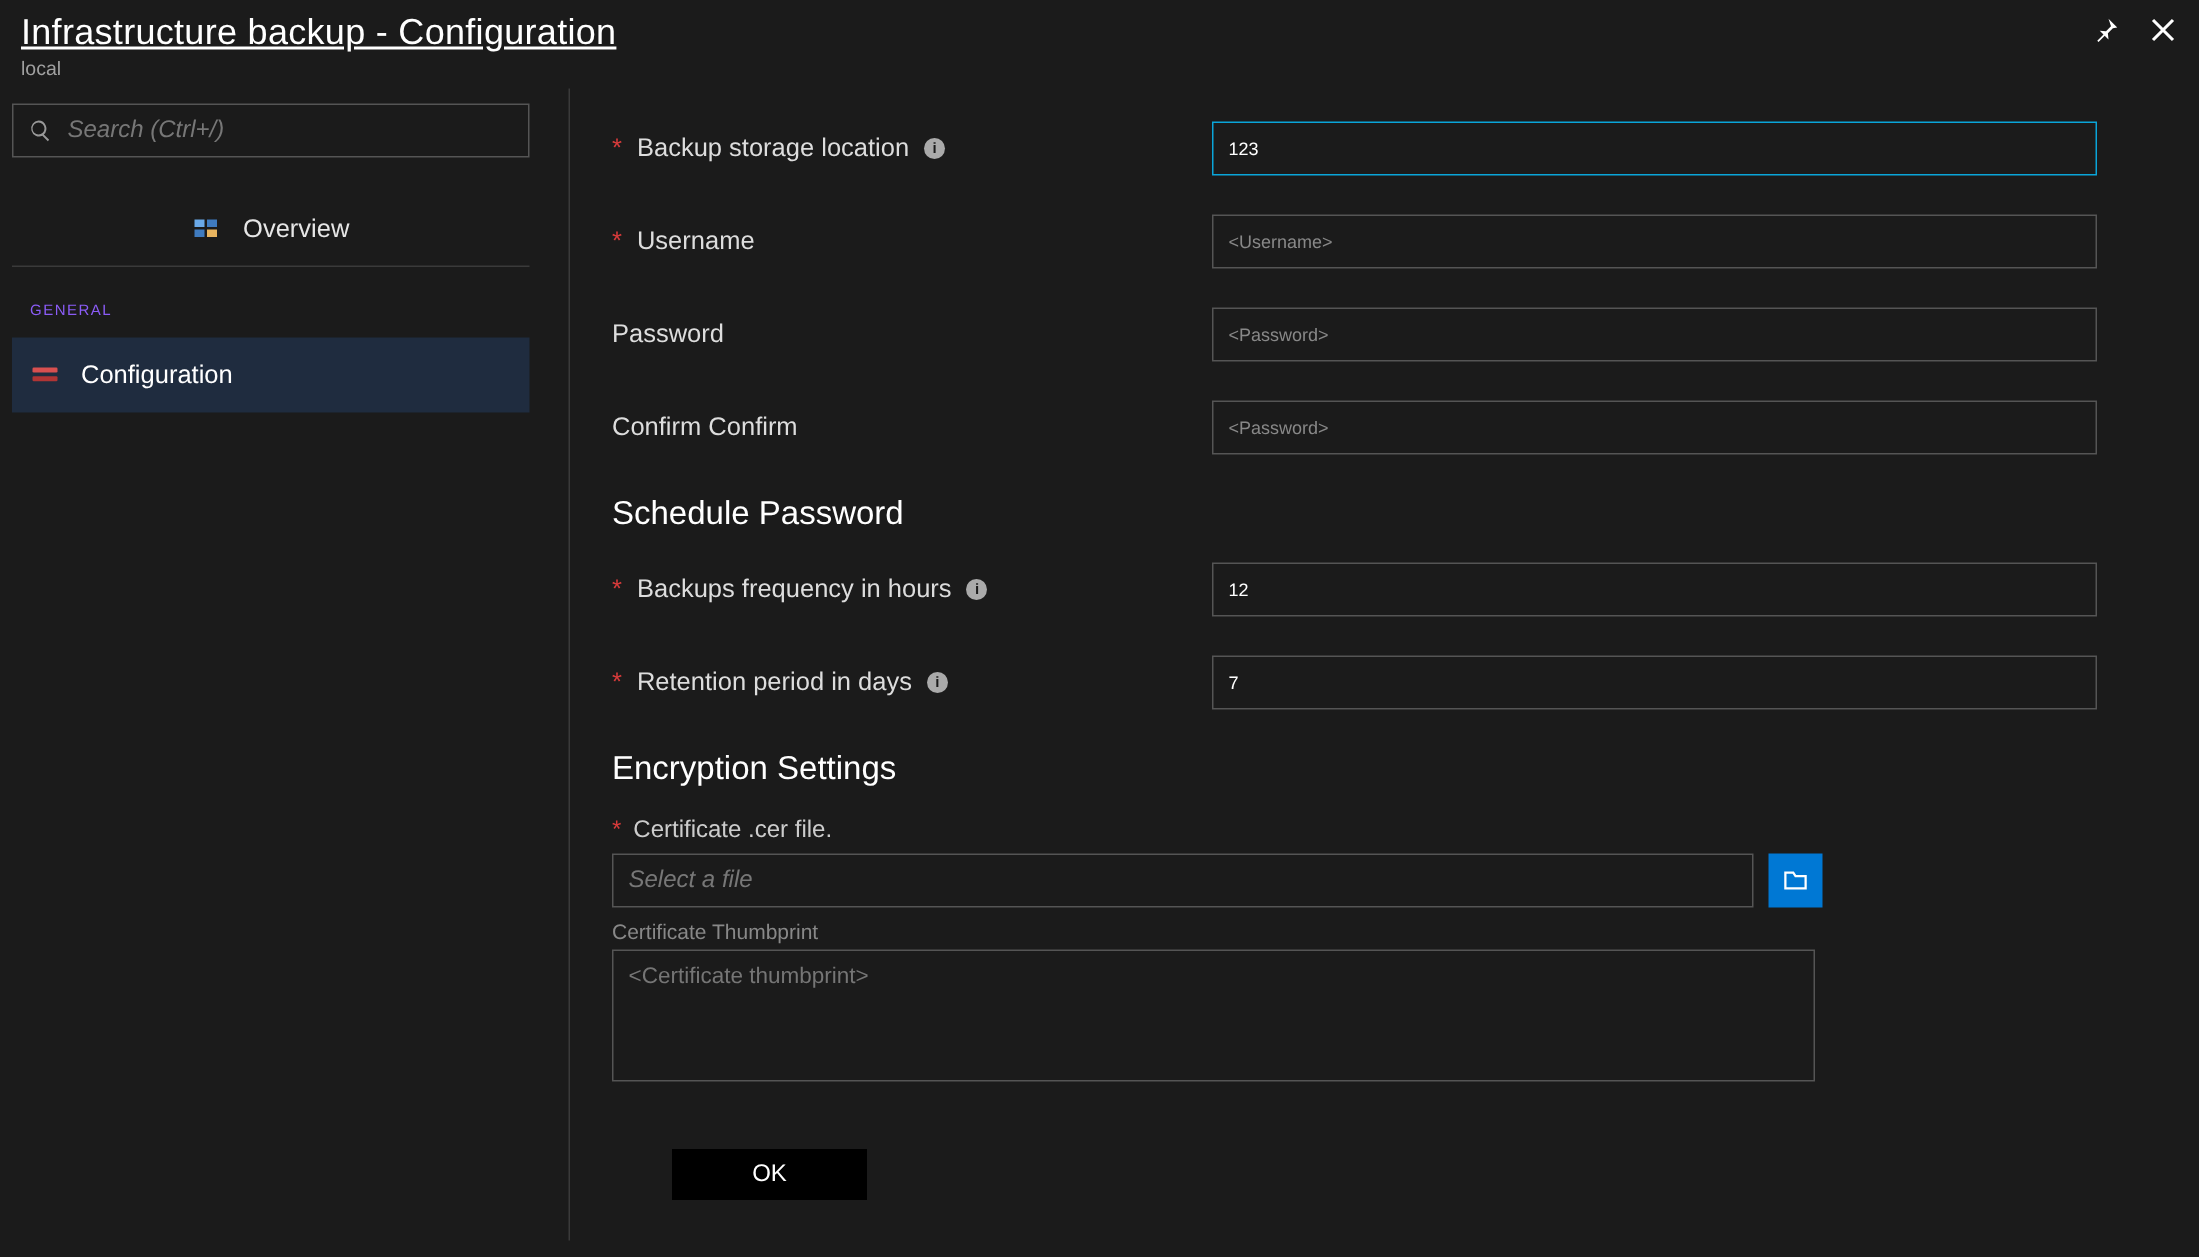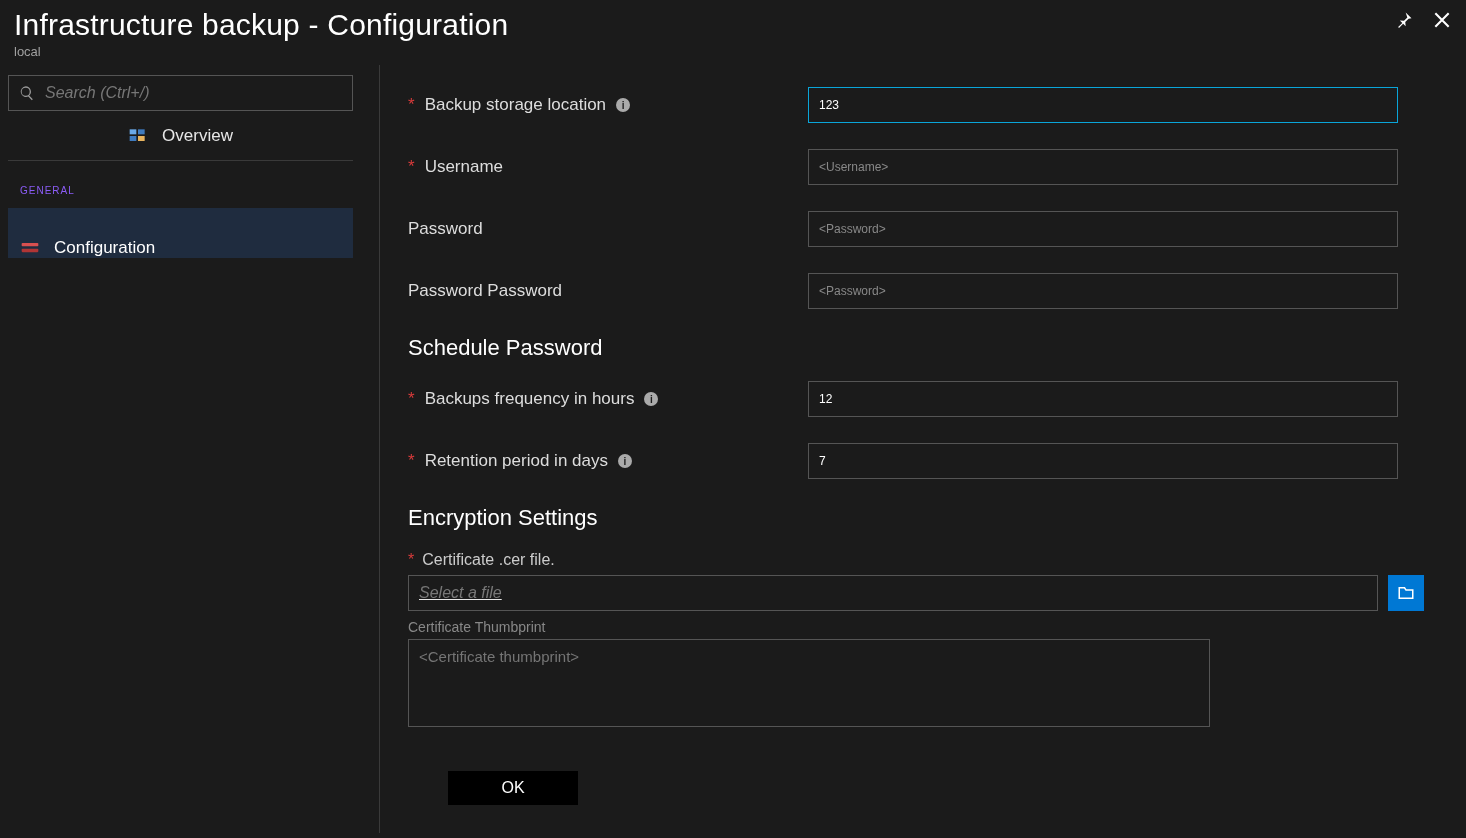--- a/index.html
+++ b/index.html
@@ -9,24 +9,25 @@
     font-family: "Segoe UI", Arial, sans-serif;
     width: 1466px;
     height: 838px;
     overflow: hidden;
   }
   .header {
     padding: 8px 14px 6px 14px;
     position: relative;
   }
   .header h1 {
-    font-size: 30px;
+    font-size: 24px;
     font-weight: 400;
     color: #fff;
     letter-spacing: 0.2px;
+    text-decoration: underline;
   }
   .header .sub {
     font-size: 13px;
     color: #a0a0a0;
     margin-top: 2px;
   }
   .header .icons {
     position: absolute;
     top: 10px;
     right: 14px;
@@ -44,21 +45,21 @@
     width: 380px;
     padding: 10px 8px 10px 8px;
     border-right: 1px solid #3a3a3a;
   }
   .search {
     display: flex;
     align-items: center;
     border: 1px solid #555;
     height: 36px;
     padding: 4px 10px;
-    margin-bottom: 0;
+    margin-bottom: 23px;
     width: 345px;
   }
   .search svg { width: 16px; height: 16px; fill: #999; margin-right: 10px; flex:0 0 auto; }
   .search input {
     background: transparent;
     border: none;
     outline: none;
     color: #ccc;
     font-size: 16px;
     font-style: italic;
@@ -78,21 +79,20 @@
   .nav-item.overview { border-bottom: 1px solid #3a3a3a; justify-content: center; }
   .section-label {
     font-size: 10px;
     color: #8b5cf6;
     letter-spacing: 1px;
     padding: 24px 12px 12px 12px;
   }
   .nav-item.selected {
     background: #1f2c3f;
     color: #fff;
-    align-items: flex-end;
   }
   .content {
     flex: 1;
     padding: 22px 28px 20px 28px;
     overflow-y: auto;
   }
   .form-row {
     display: flex;
     align-items: center;
     margin-bottom: 26px;
@@ -284,21 +284,21 @@
       <div class="label-col">
         <span>Password</span>
       </div>
       <div class="input-col">
         <input type="text" placeholder="&lt;Password&gt;" style="">
       </div>
     </div>
 
     <div class="form-row">
       <div class="label-col">
-        <span>Password Password</span>
+        <span>Confirm Confirm</span>
       </div>
       <div class="input-col">
         <input type="text" placeholder="&lt;Password&gt;" style="">
       </div>
     </div>
 
     <h2 class="section">Schedule Password</h2>
 
     <div class="form-row">
       <div class="label-col">
@@ -322,21 +322,21 @@
       </div>
     </div>
 
     <h2 class="section">Encryption Settings</h2>
 
     <div class="cert-block">
       <div class="cert-label">
         <span class="req">*</span>
         <span>Certificate .cer file.</span>
       </div>
-      <div class="file-row" style="width:1016px;text-decoration:underline;">
+      <div class="file-row" style="width:807px;">
         <input type="text" placeholder="Select a file" style="">
         <div class="browse-btn">
           <svg viewBox="0 0 24 24">
               <path d="M3 5h7l2 3h9v11H3z" fill="none" stroke="#fff" stroke-width="2"></path>
             </svg>
         </div>
       </div>
       <div class="thumb-label">Certificate Thumbprint</div>
       <textarea class="thumb-area" placeholder="&lt;Certificate thumbprint&gt;" style=""></textarea>
     </div>

